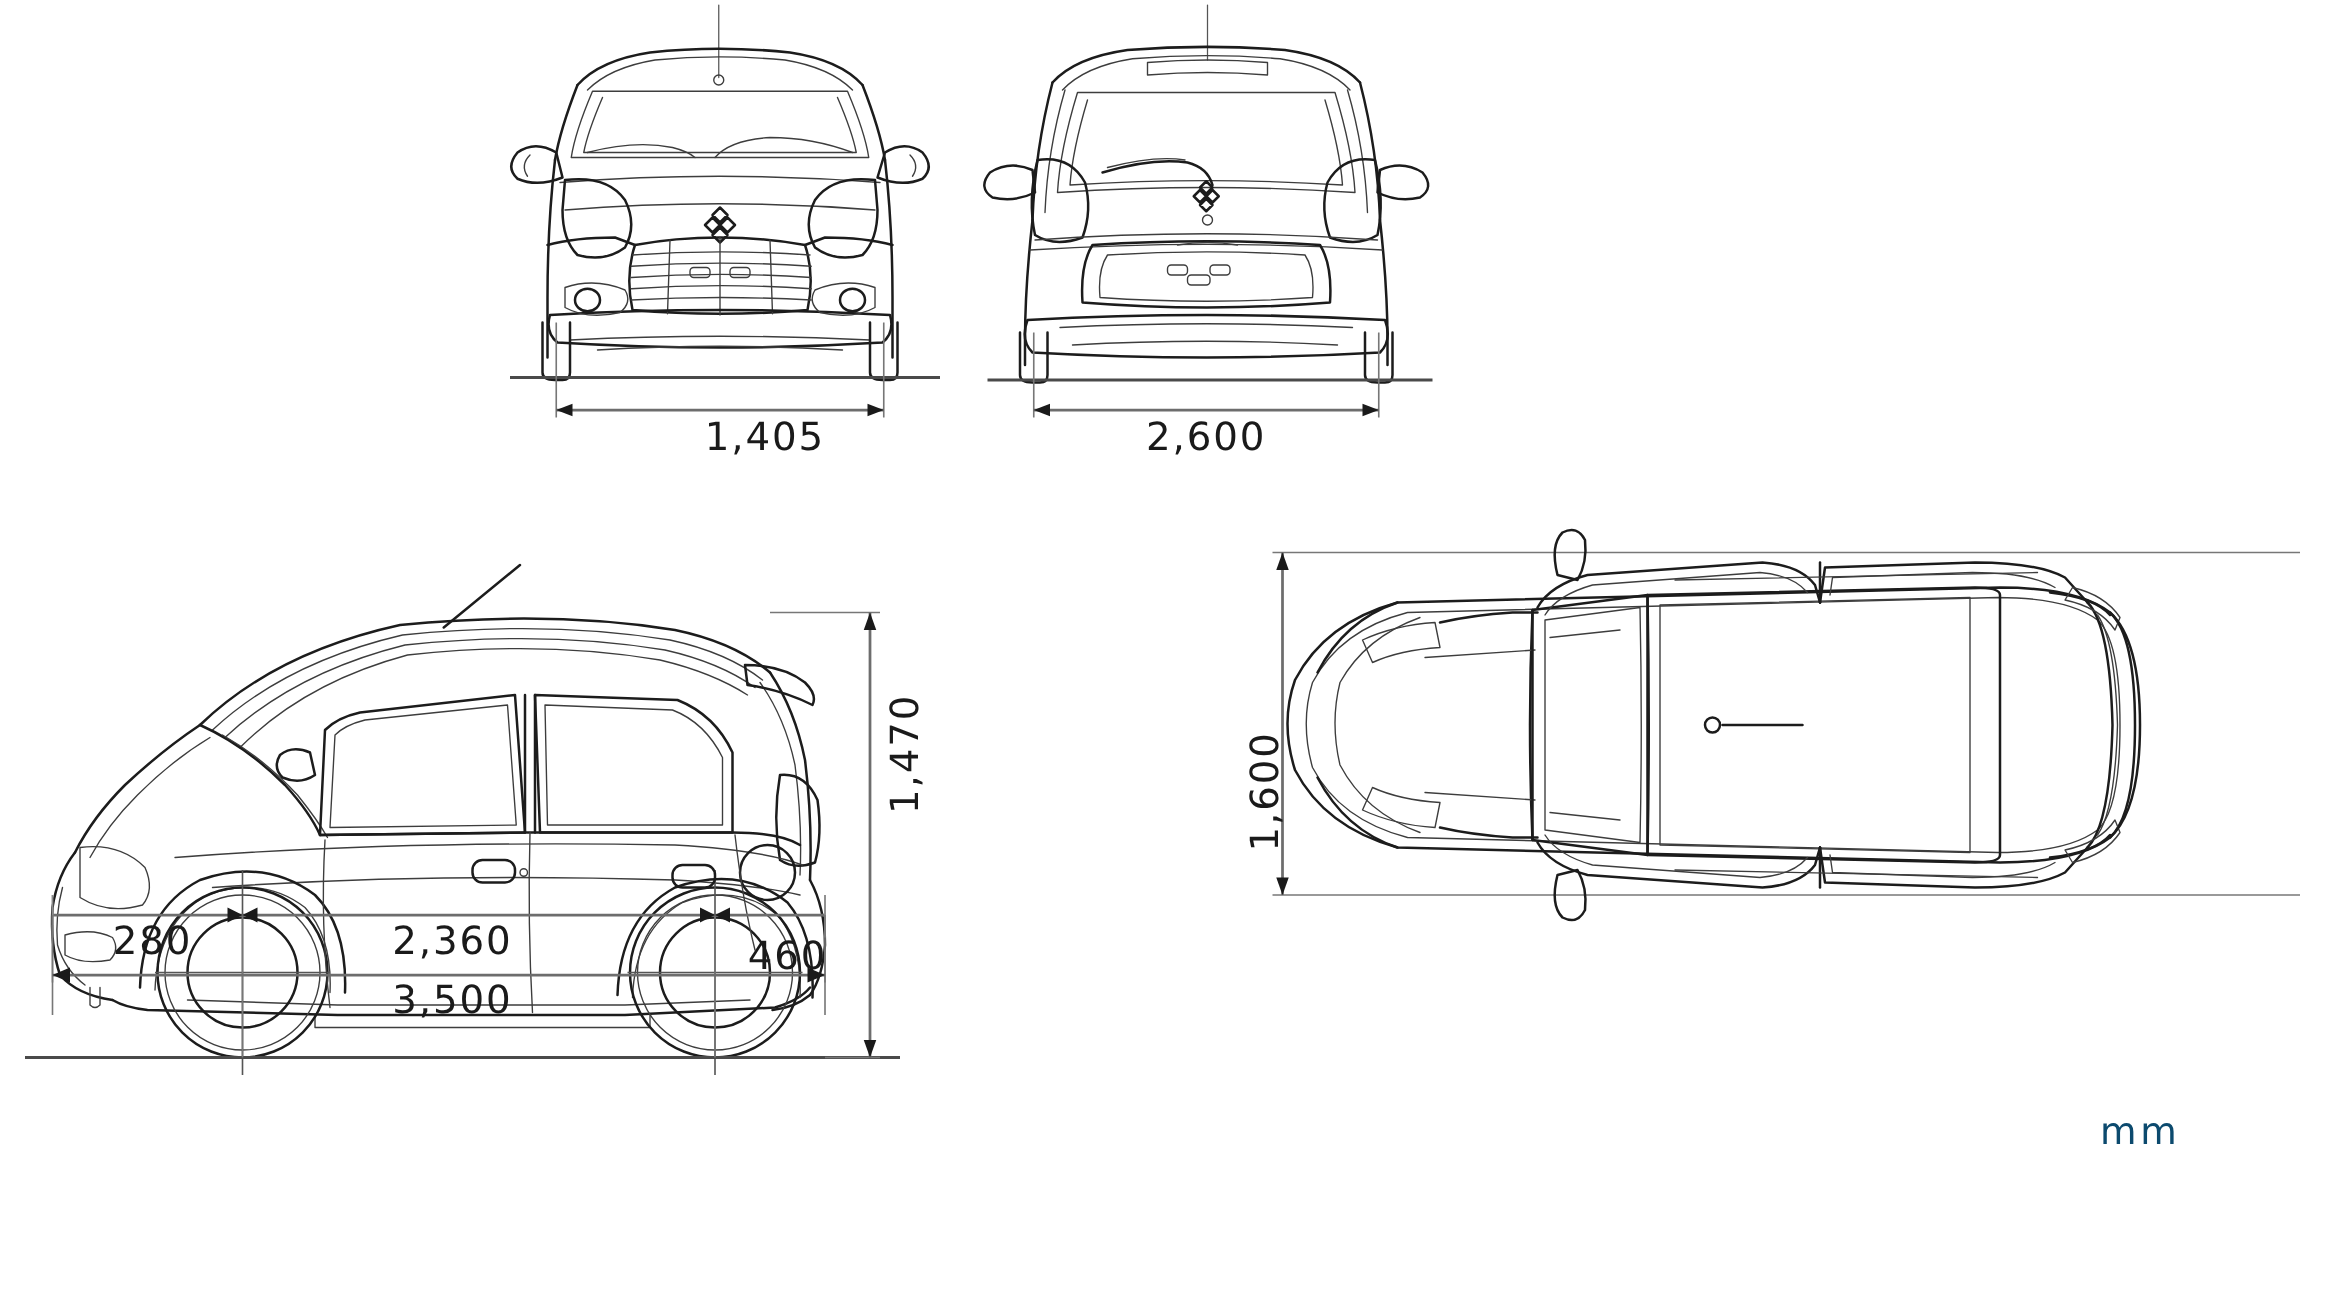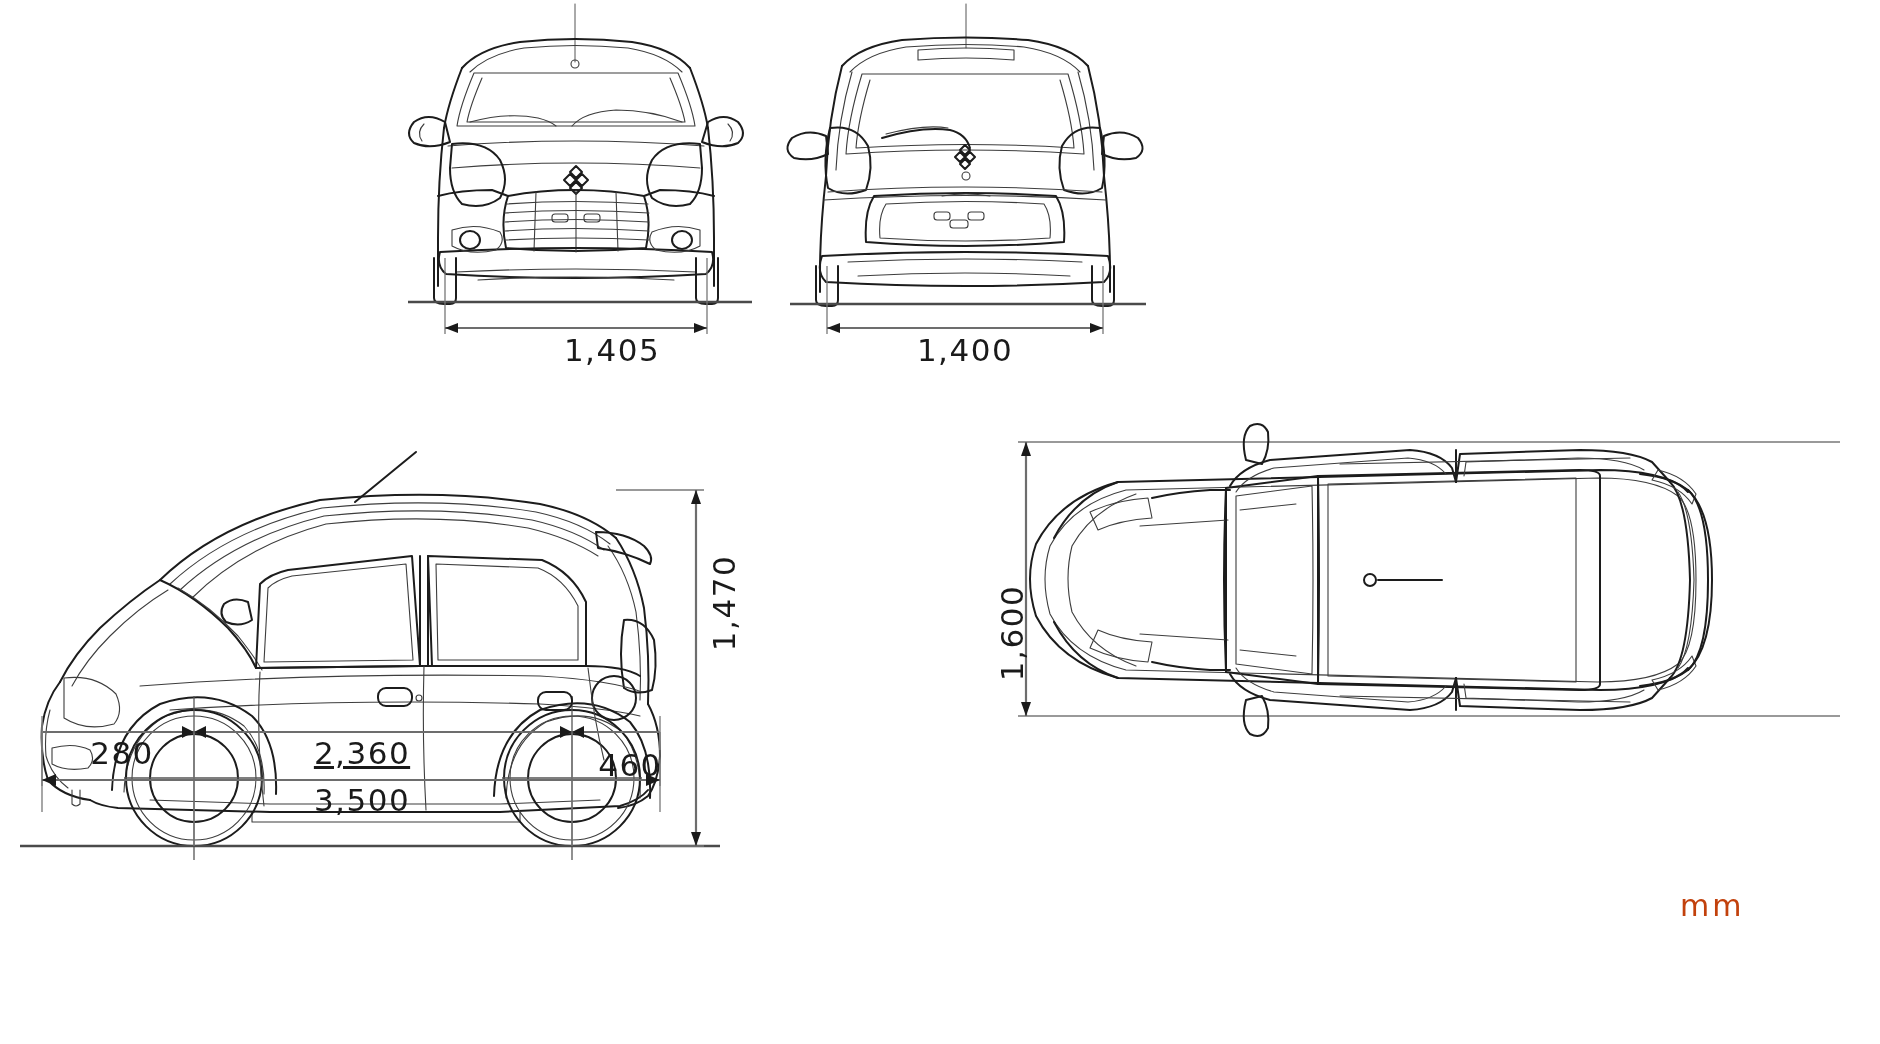--- a/index.html
+++ b/index.html
@@ -21,21 +21,21 @@
   .ctr{fill:none;stroke:#555;stroke-width:1.3;}
   .arrw{fill:#1a1a1a;}
   .dimtext{
     position:absolute;color:#1a1a1a;
     font-family:"DejaVu Sans","Liberation Sans",sans-serif;
     font-size:31px;letter-spacing:1.5px;white-space:nowrap;
     font-weight:400;
   }
   .dimtext.vert{transform-origin:50% 50%;transform:rotate(-90deg);}
   .unit{
-    position:absolute;color:#c2410c;font-size:30px;letter-spacing:3px;
+    position:absolute;color:#0c4a6e;font-size:30px;letter-spacing:3px;
     font-family:"DejaVu Sans","Liberation Sans",sans-serif;
   }
 </style>
 </head>
 <body>
 
 <div id="sheet">
 
   <svg class="view" style="left:400px;top:0px;" width="360" height="400" viewBox="0 0 360 400">
 
@@ -160,21 +160,21 @@
 
     <line class="ground" x1="20" y1="304" x2="376" y2="304"></line>
 
     <line class="ext" x1="57" y1="266" x2="57" y2="334"></line>
     <line class="ext" x1="333" y1="266" x2="333" y2="334"></line>
 
     <line class="dim" x1="57" y1="328" x2="333" y2="328"></line>
     <polygon class="arrw" points="57,328 70,323 70,333"></polygon>
     <polygon class="arrw" points="333,328 320,323 320,333"></polygon>
   </svg>
-  <div class="dimtext" style="left:865px;top:332px;width:200px;text-align:center;">1,400</div>
+  <div class="dimtext" style="left:865px;top:332px;width:200px;text-align:center;">2,600</div>
 
   <svg class="view" style="left:20px;top:460px;" width="720" height="400" viewBox="0 0 720 400">
 
     <line class="ln" x1="396" y1="-8" x2="335" y2="42"></line>
 
     <path class="ln" d="M140 120 Q200 62 300 40 Q420 28 520 44 Q568 54 596 78"></path>
     <path class="ln-f" d="M150 124 Q208 70 302 48 Q418 36 516 52 Q562 62 590 84"></path>
     <path class="ln-f" d="M160 130 Q216 78 304 56 Q416 44 512 60 Q556 70 584 90"></path>
     <path class="ln-f" d="M172 138 Q224 86 306 64 Q414 52 508 68 Q550 78 578 96"></path>
 
@@ -264,21 +264,21 @@
 
     <line class="ext" x1="22" y1="272" x2="22" y2="326"></line>
     <line class="ext" x1="640" y1="272" x2="640" y2="326"></line>
     <line class="dim" x1="22" y1="320" x2="640" y2="320"></line>
     <polygon class="arrw" points="22,320 36,314 36,326"></polygon>
     <polygon class="arrw" points="640,320 626,314 626,326"></polygon>
   </svg>
 
   <div class="dimtext vert" style="left:664px;top:585px;width:120px;text-align:center;">1,470</div>
   <div class="dimtext" style="left:62px;top:735px;width:120px;text-align:center;">280</div>
-  <div class="dimtext" style="left:282px;top:735px;width:160px;text-align:center;text-decoration:underline;">2,360</div>
+  <div class="dimtext" style="left:282px;top:735px;width:160px;text-align:center;">2,360</div>
   <div class="dimtext" style="left:570px;top:735px;width:120px;text-align:center;margin-top:12px;">460</div>
   <div class="dimtext" style="left:272px;top:782px;width:180px;text-align:center;">3,500</div>
 
   <svg class="view" style="left:940px;top:420px;" width="840" height="340" viewBox="0 0 840 340">
 
     <line class="ext" x1="78" y1="22" x2="900" y2="22"></line>
     <line class="ext" x1="78" y1="296" x2="900" y2="296"></line>
     <line class="dim" x1="86" y1="22" x2="86" y2="296"></line>
     <polygon class="arrw" points="86,22 81,36 91,36"></polygon>
     <polygon class="arrw" points="86,296 81,282 91,282"></polygon>

